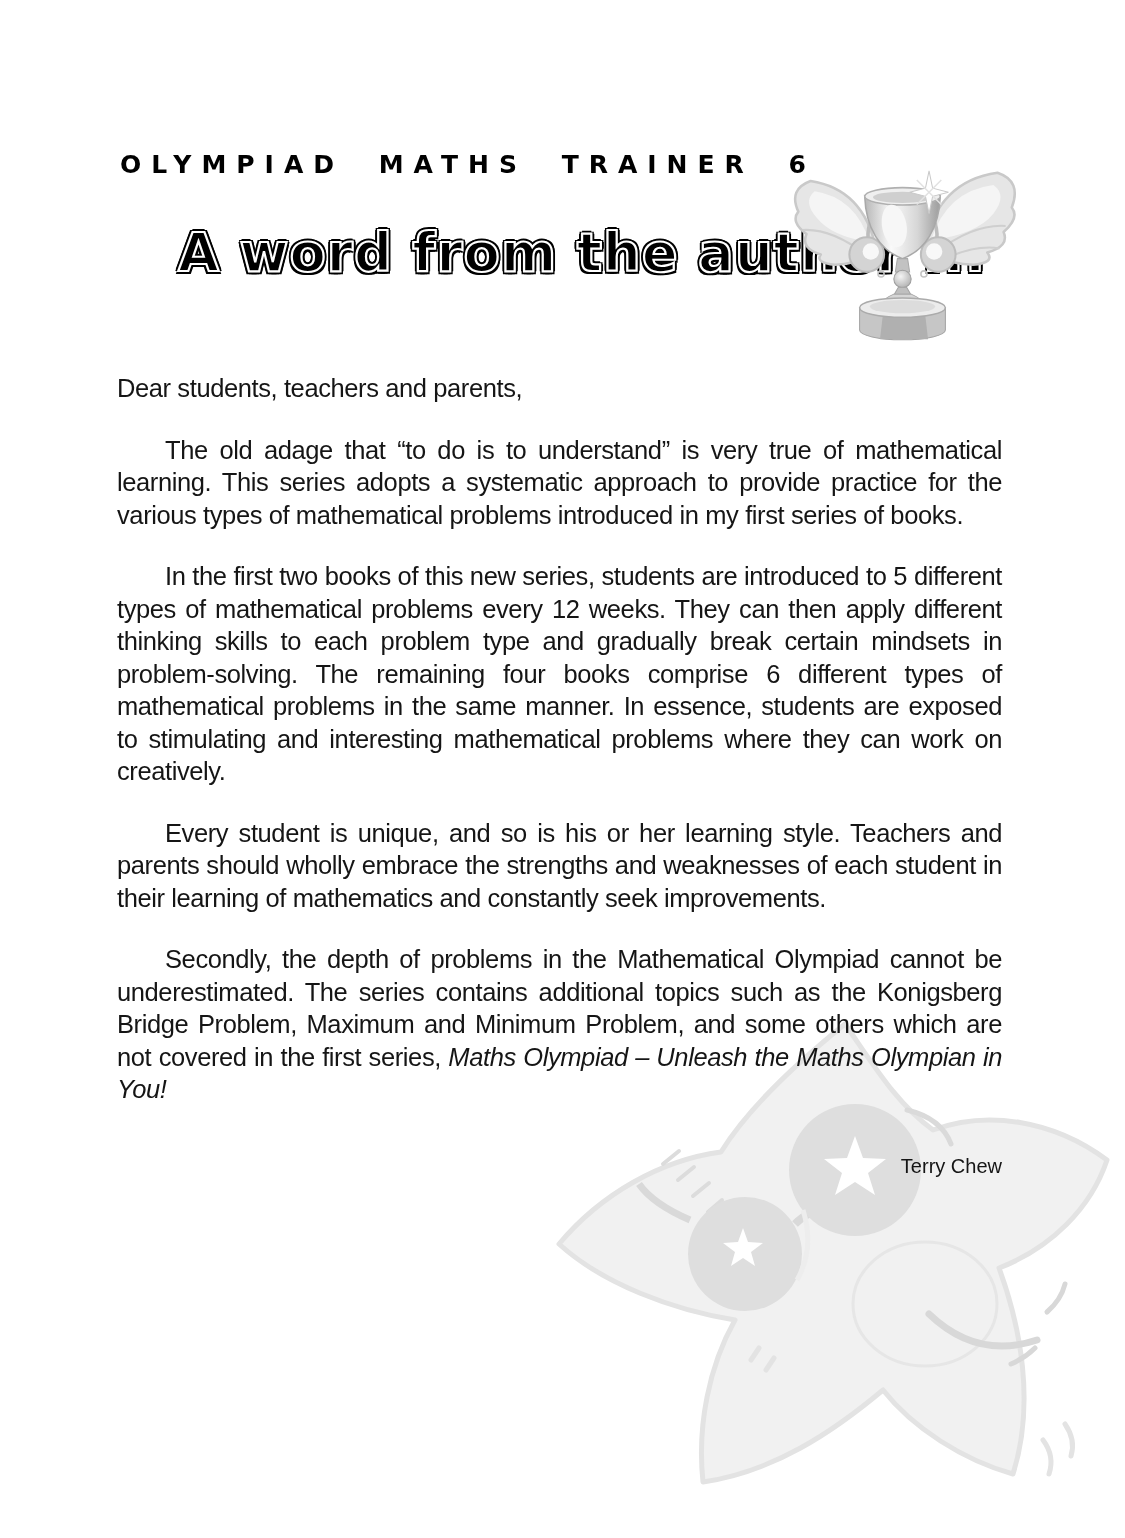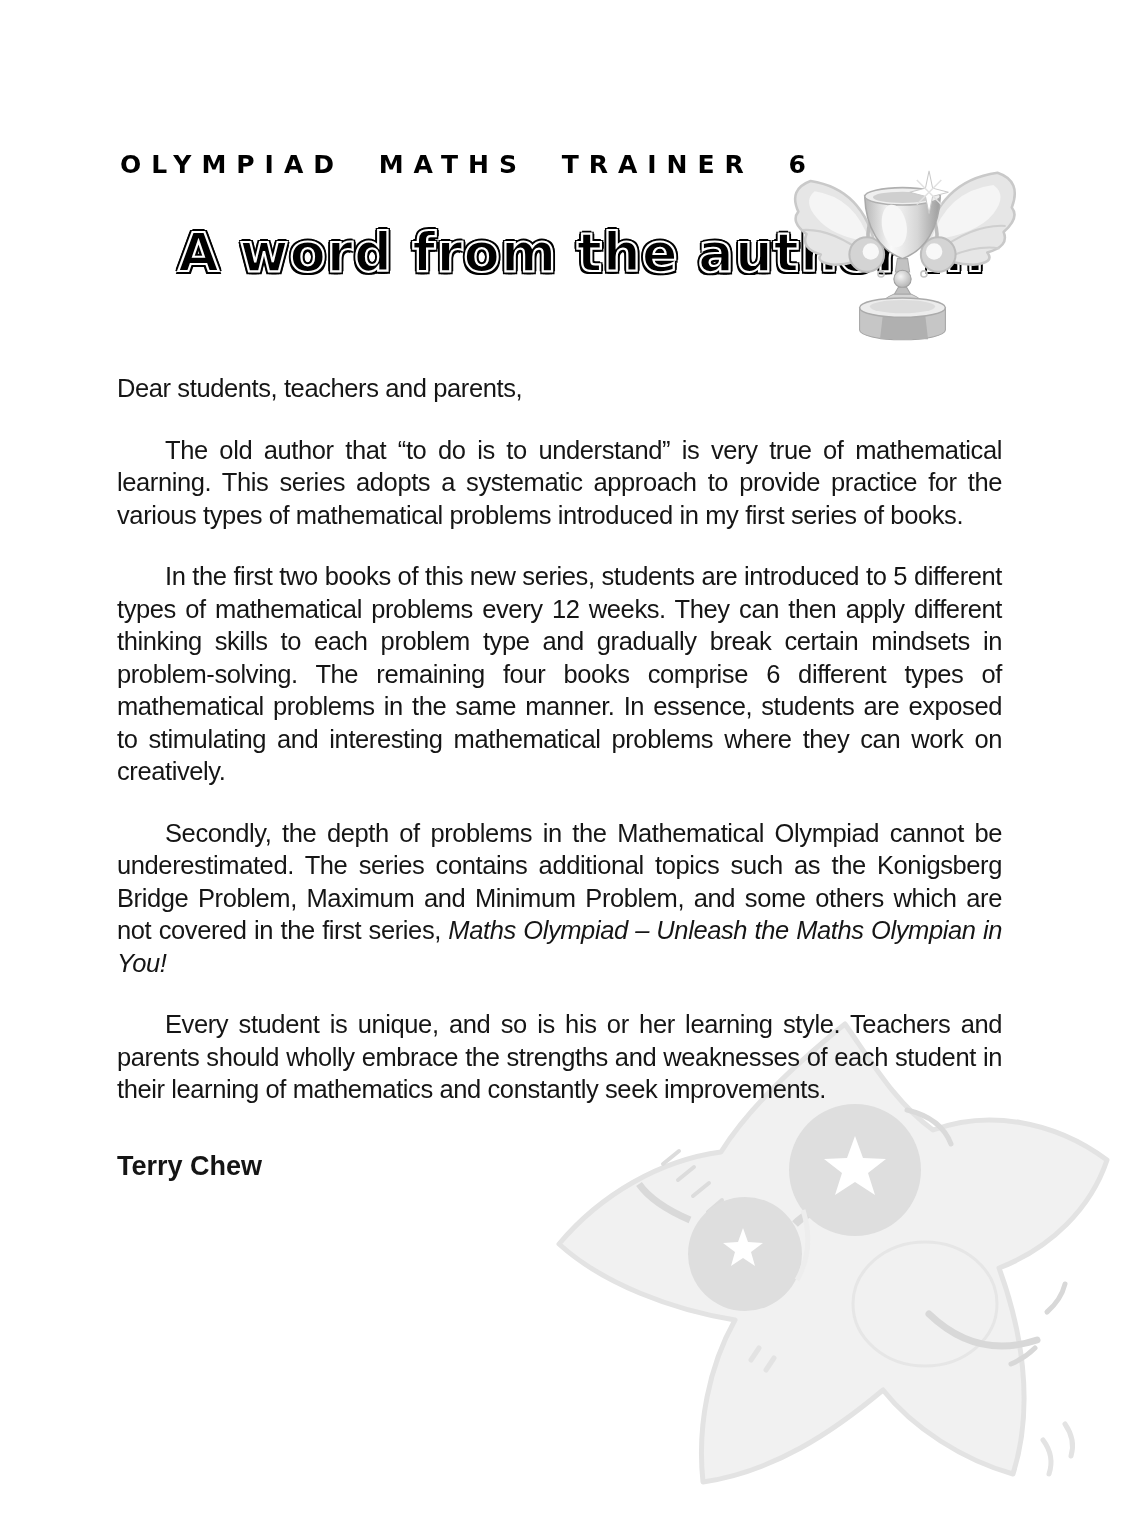--- a/index.html
+++ b/index.html
@@ -53,23 +53,23 @@
     line-height:32.5px;
     letter-spacing:-0.4px;
     text-align:justify;
   }
   .content p{ margin:0 0 29px 0; }
   .body-para{ text-indent:48px; }
   .salutation{ text-indent:0; }
   .italic{ font-style:italic; }
   .signature{
     margin-top:44px !important;
-    text-align:left;
-    font-weight:bold;
-    font-size:27px;
+    text-align:right;
+    font-weight:normal;
+    font-size:20px;
     letter-spacing:0;
   }
 </style>
 </head>
 <body>
 
 <div class="page">
 
   <svg class="watermark" width="580" height="490" viewBox="0 0 580 490" aria-hidden="true">
     <g>
@@ -182,21 +182,21 @@
 
     <g>
       <path d="M143,12 L146.5,29 L162,33 L146.5,37 L143,54 L139.5,37 L124,33 L139.5,29 Z" fill="#ffffff" stroke="#c9c9c9" stroke-width="1"></path>
       <path d="M131,21 L155,45 M155,21 L131,45" stroke="#e2e2e2" stroke-width="1.5"></path>
     </g>
   </svg>
 
   <main class="content">
     <p class="salutation">Dear students, teachers and parents,</p>
     <div id="paragraphs">
-        <p class="body-para"><span>The old author that “to do is to understand” is very true of mathematical learning. This series adopts a systematic approach to provide practice for the various types of mathematical problems introduced in my first series of books.</span></p>
+        <p class="body-para"><span>The old adage that “to do is to understand” is very true of mathematical learning. This series adopts a systematic approach to provide practice for the various types of mathematical problems introduced in my first series of books.</span></p>
         <p class="body-para"><span>In the first two books of this new series, students are introduced to 5 different types of mathematical problems every 12 weeks. They can then apply different thinking skills to each problem type and gradually break certain mindsets in problem-solving. The remaining four books comprise 6 different types of mathematical problems in the same manner. In essence, students are exposed to stimulating and interesting mathematical problems where they can work on creatively.</span></p>
+        <p class="body-para"><span>Every student is unique, and so is his or her learning style. Teachers and parents should wholly embrace the strengths and weaknesses of each student in their learning of mathematics and constantly seek improvements.</span></p>
         <p class="body-para"><span>Secondly, the depth of problems in the Mathematical Olympiad cannot be underestimated. The series contains additional topics such as the Konigsberg Bridge Problem, Maximum and Minimum Problem, and some others which are not covered in the first series, </span><span class="italic">Maths Olympiad – Unleash the Maths Olympian in You!</span></p>
-        <p class="body-para"><span>Every student is unique, and so is his or her learning style. Teachers and parents should wholly embrace the strengths and weaknesses of each student in their learning of mathematics and constantly seek improvements.</span></p>
       </div>
     <p class="signature">Terry Chew</p>
   </main>
 
 </div>
 
 </body></html>

